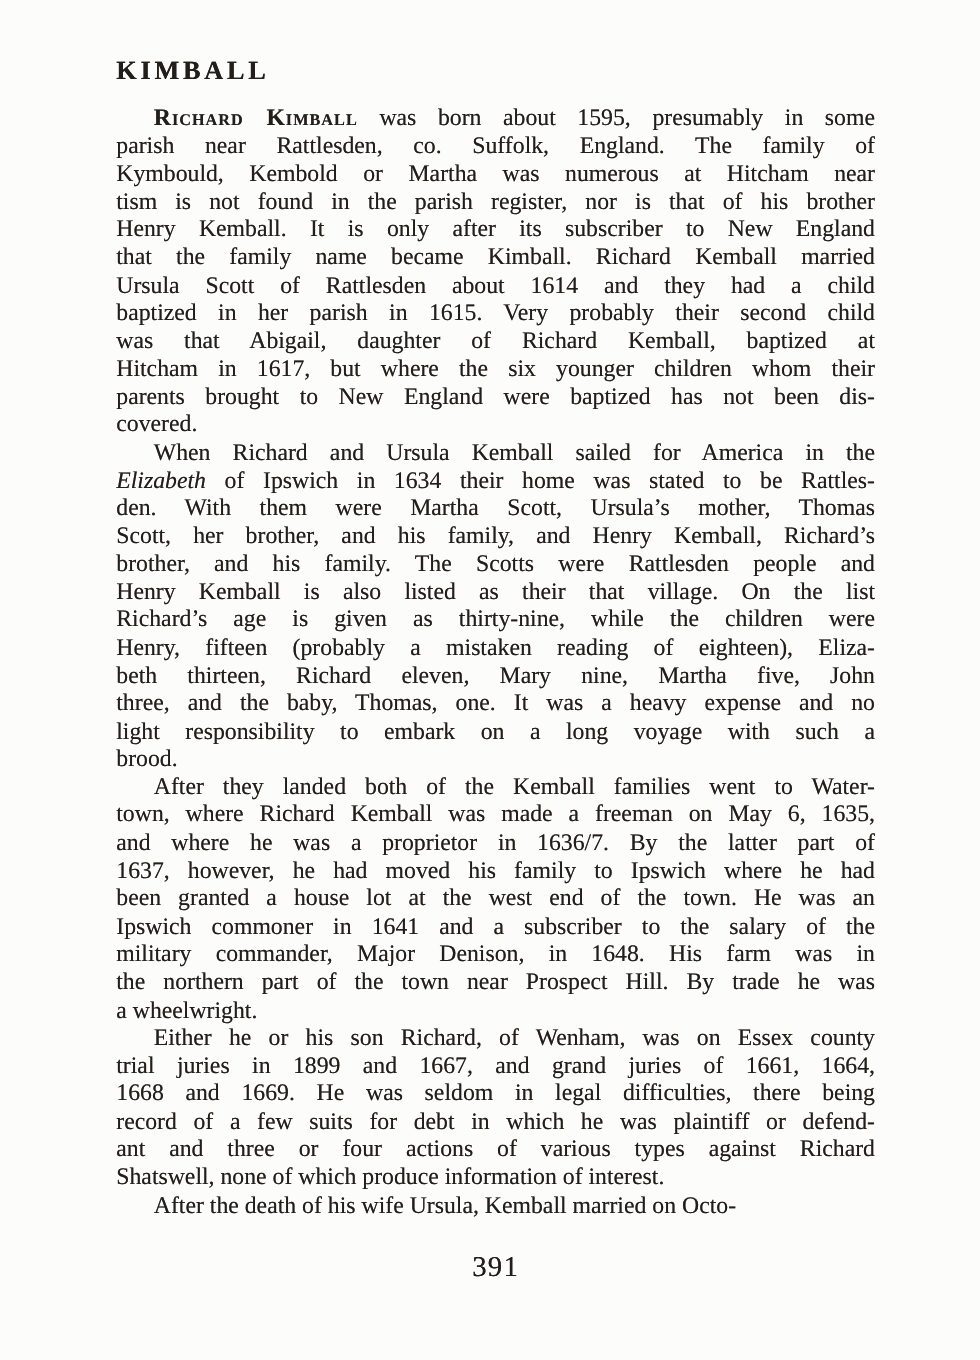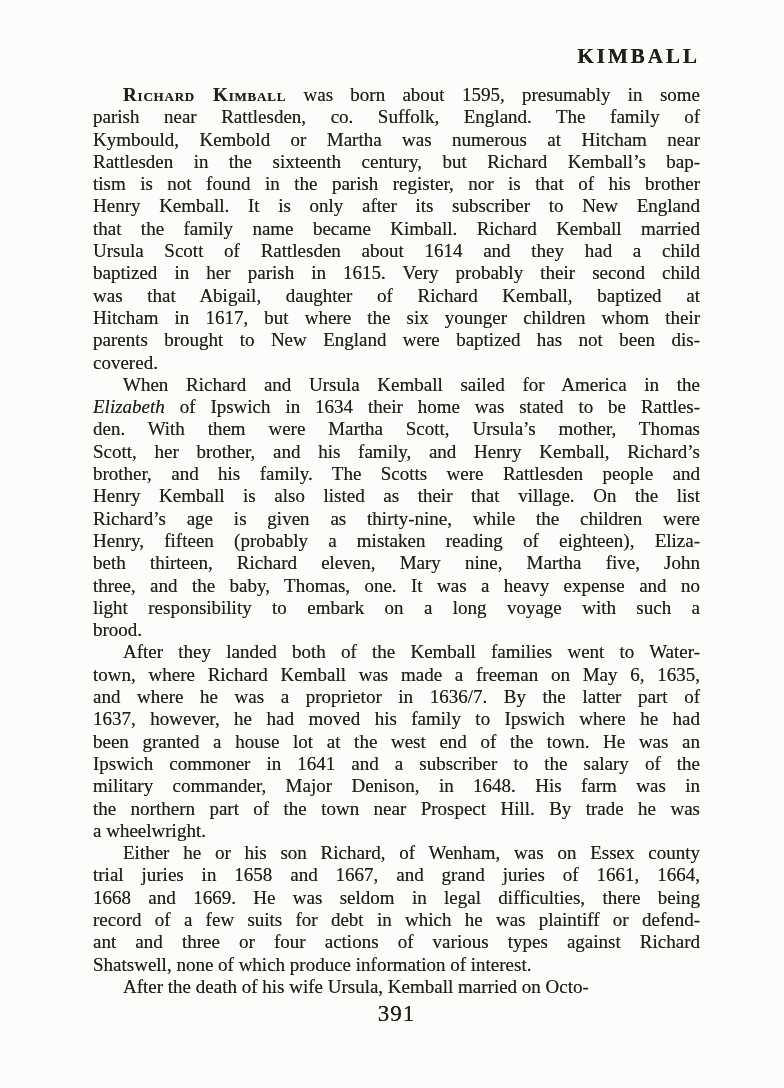--- a/index.html
+++ b/index.html
@@ -12,21 +12,21 @@
     position: relative;
     width: 784px; height: 1088px;
     background: var(--paper, #fcfcfb);
     color: var(--ink, #221e19);
     overflow: hidden;
   }
   .page-title {
     position: absolute;
     top: 44px; left: 93px; width: 607px;
     margin: 0;
-    text-align: right;
+    text-align: left;
     font-size: 21px;
     font-weight: bold;
     letter-spacing: 3px;
     text-shadow: 0 0 0.5px currentColor;
   }
   .body-text {
     position: absolute;
     top: 84px; left: 93px; width: 607px;
     font-size: 19px;
     text-shadow: 0 0 0.5px rgba(30, 26, 22, 0.65);
@@ -65,21 +65,20 @@
 <body>
 
 <div class="page" style="--paper: #fcfcfb; --ink: #221e19;">
   <h1 class="page-title">KIMBALL</h1>
 
   <div class="body-text" id="body-text">
       <div class="paragraph">
         <div class="line indent"><span class="smallcaps">Richard Kimball</span> was born about 1595, presumably in some</div>
         <div class="line">parish near Rattlesden, co. Suffolk, England. The family of</div>
         <div class="line">Kymbould, Kembold or Martha was numerous at Hitcham near</div>
-        <div class="line">Rattlesden in the sixteenth century, but Richard Kemball’s bap-</div>
         <div class="line">tism is not found in the parish register, nor is that of his brother</div>
         <div class="line">Henry Kemball. It is only after its subscriber to New England</div>
         <div class="line">that the family name became Kimball. Richard Kemball married</div>
         <div class="line">Ursula Scott of Rattlesden about 1614 and they had a child</div>
         <div class="line">baptized in her parish in 1615. Very probably their second child</div>
         <div class="line">was that Abigail, daughter of Richard Kemball, baptized at</div>
         <div class="line">Hitcham in 1617, but where the six younger children whom their</div>
         <div class="line">parents brought to New England were baptized has not been dis-</div>
         <div class="line para-end">covered.</div>
       </div>
@@ -103,21 +102,21 @@
         <div class="line">and where he was a proprietor in 1636/7. By the latter part of</div>
         <div class="line">1637, however, he had moved his family to Ipswich where he had</div>
         <div class="line">been granted a house lot at the west end of the town. He was an</div>
         <div class="line">Ipswich commoner in 1641 and a subscriber to the salary of the</div>
         <div class="line">military commander, Major Denison, in 1648. His farm was in</div>
         <div class="line">the northern part of the town near Prospect Hill. By trade he was</div>
         <div class="line para-end">a wheelwright.</div>
       </div>
       <div class="paragraph">
         <div class="line indent">Either he or his son Richard, of Wenham, was on Essex county</div>
-        <div class="line">trial juries in 1658 and 1667, and grand juries of 1661, 1664,</div>
+        <div class="line">trial juries in 1899 and 1667, and grand juries of 1661, 1664,</div>
         <div class="line">1668 and 1669. He was seldom in legal difficulties, there being</div>
         <div class="line">record of a few suits for debt in which he was plaintiff or defend-</div>
         <div class="line">ant and three or four actions of various types against Richard</div>
         <div class="line para-end">Shatswell, none of which produce information of interest.</div>
       </div>
       <div class="paragraph">
         <div class="line indent para-end">After the death of his wife Ursula, Kemball married on Octo-</div>
       </div>
     </div>
 

